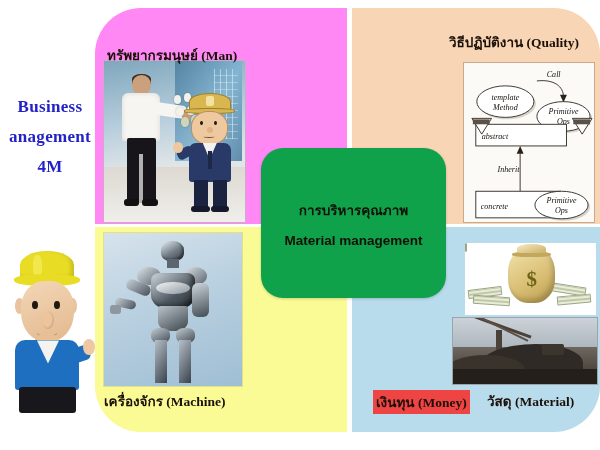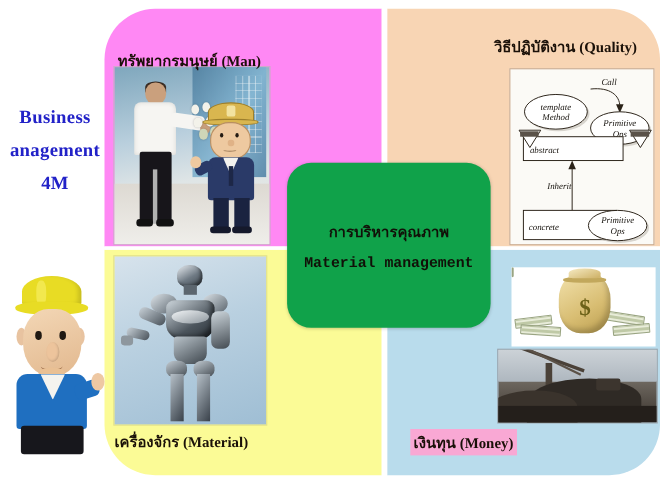--- a/index.html
+++ b/index.html
@@ -64,21 +64,21 @@
     z-index: 4;
     color: #1a1008;
     font-family: "Liberation Serif", serif;
     font-weight: bold;
     font-size: 13.5px;
     white-space: nowrap;
   }
   #label-man    { left: 107px; top: 31px; margin-top: 13px; }
   #label-method { left: 449px; top: 31px; }
   #label-machine{ left: 104px; top: 390px; }
-  #label-money  { left: 373px; top: 390px; background: #f9a8d4; padding: 1px 3px; }
+  #label-money  { left: 373px; top: 390px; background: #ef4444; padding: 1px 3px; }
   #label-material{ left: 487px; top: 390px; }
 
   
   .photo { position: absolute; z-index: 3; overflow: hidden; }
 
   
   #photo-man {
     left: 103px; top: 60px; width: 143px; height: 163px;
     background: linear-gradient(170deg,#7fa7bd 0%, #b9cfdd 38%, #dfe5e6 62%, #e8e6df 100%);
     border: 1px solid #cfa9cb;
@@ -208,21 +208,21 @@
     background: #10a24a;
     border-radius: 22px;
     z-index: 8;
     display: flex; flex-direction: column;
     align-items: center; justify-content: center;
     gap: 12px;
     box-shadow: 0 1px 3px rgba(0,0,0,.18);
   }
   #center-box div {
     color: #111008;
-    font-family: Liberation Mono, monospace;
+    font-family: Liberation Sans, sans-serif;
     font-weight: bold;
     font-size: 13.5px;
     text-align: left;
     white-space: nowrap;
   }
 
   
   #mascot { position:absolute; left:2px; top:248px; width:92px; height:165px; z-index:7; }
   #mascot .hat{position:absolute;left:20%;top:2%;width:58%;height:17%;background:#e8dc24;border-radius:52% 52% 14% 14%;box-shadow:inset -3px -2px 4px rgba(0,0,0,.14);}
   #mascot .hat-ridge{position:absolute;left:34%;top:4%;width:10%;height:14%;background:#f2e84e;border-radius:40%;}
@@ -385,22 +385,23 @@
     <div class="ground"></div>
   </div>
 
   <div id="center-box">
     <div>การบริหารคุณภาพ</div>
     <div>Material management</div>
   </div>
 
   <div class="q-label" id="label-man">ทรัพยากรมนุษย์ (Man)</div>
   <div class="q-label" id="label-method">วิธีปฏิบัติงาน (Quality)</div>
-  <div class="q-label" id="label-machine">เครื่องจักร (Material)</div>
+  <div class="q-label" id="label-machine">เครื่องจักร (Machine)</div>
   <div class="q-label" id="label-money">เงินทุน (Money)</div>
+  <div class="q-label" id="label-material">วัสดุ (Material)</div>
 
   <div id="mascot">
     <div class="hat"></div>
     <div class="hat-ridge"></div>
     <div class="brim"></div>
     <div class="earL"></div>
     <div class="earR"></div>
     <div class="face"></div>
     <div class="eyeL"></div>
     <div class="eyeR"></div>

